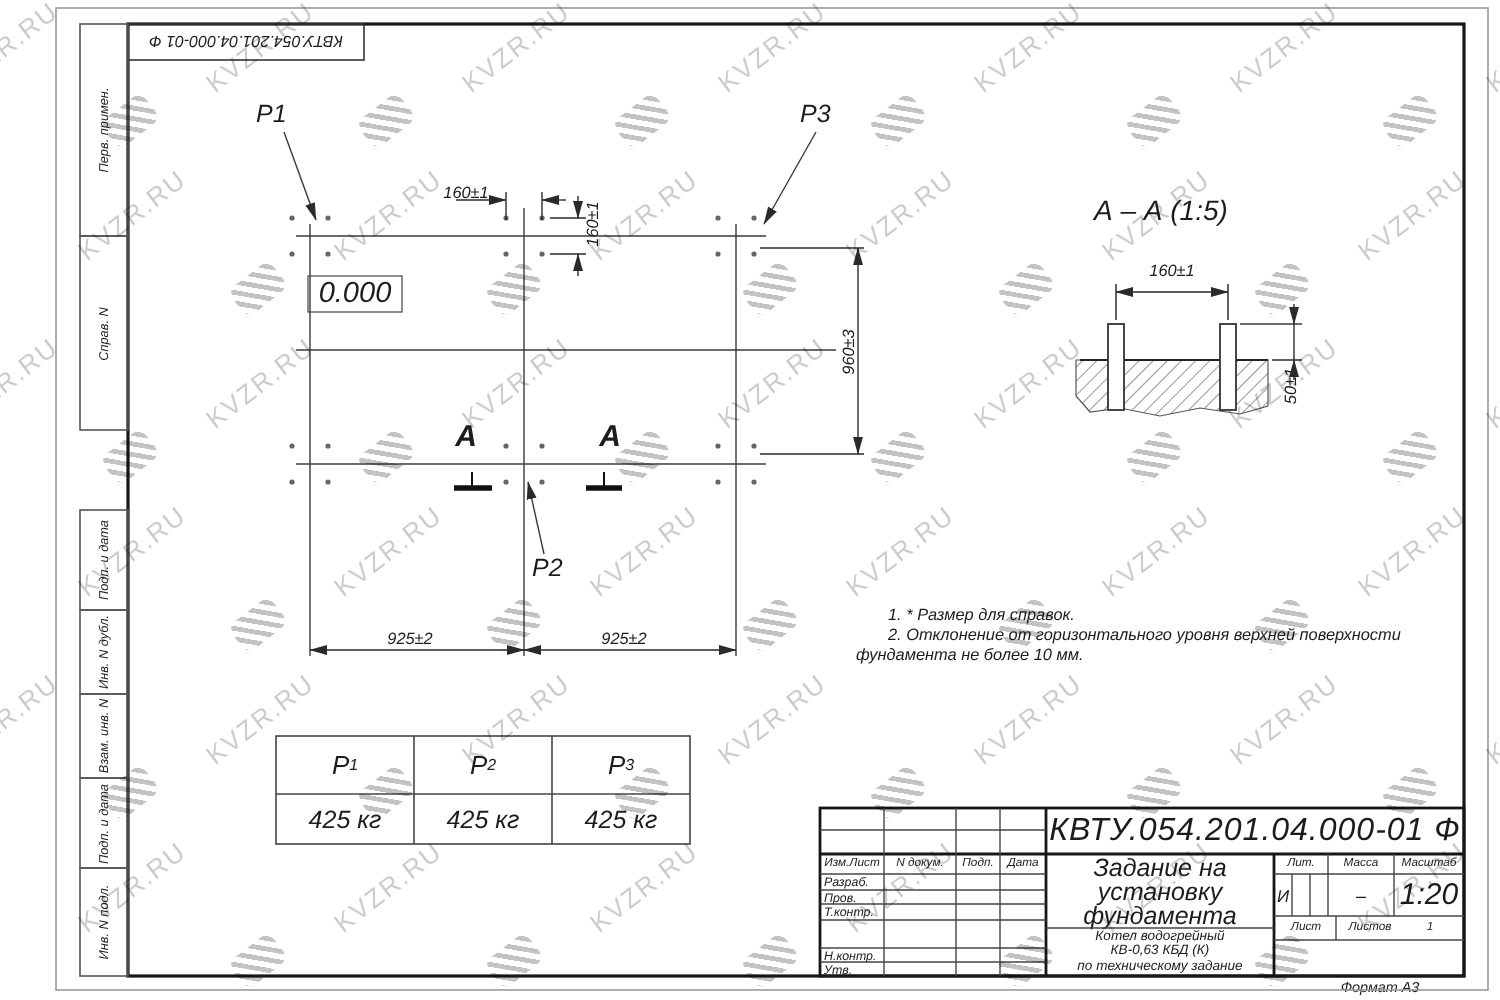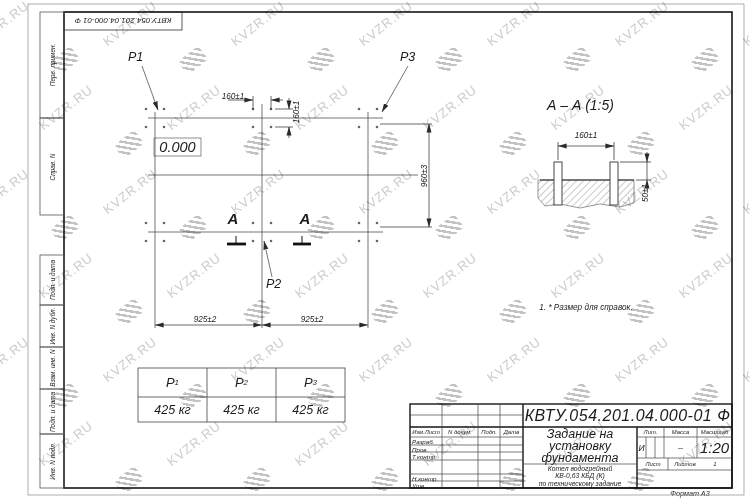--- a/index.html
+++ b/index.html
@@ -10,21 +10,21 @@
   .c{display:flex;align-items:center;justify-content:center;text-align:center;}
   .r90{transform:rotate(-90deg);}
   .r180{transform:rotate(180deg);}
   .dim{font-size:8.2px;}
   .stamp-label{font-size:6.4px;}
   #watermarks{position:absolute;inset:0;mix-blend-mode:multiply;opacity:.85;pointer-events:none;z-index:6;overflow:hidden;}
   .wm-text{position:absolute;transform:rotate(-38deg);font-size:13px;letter-spacing:1px;color:#c3c3c3;font-style:normal;}
   .wm-logo{position:absolute;width:26px;height:17px;border-radius:5px;transform:rotate(-38deg);
            background:repeating-linear-gradient(48deg,#b9b9b9 0 2.4px,transparent 2.4px 5.2px);}
   .notes-block{font-size:8.2px;line-height:9.8px;font-style:italic;color:#1c1c1c;}
-  .notes-block p{margin:0;text-indent:16px;text-align:center;}
+  .notes-block p{margin:0;text-indent:16px;}
   .tb-small{font-size:5.9px;}
   .tb-row{font-size:6.2px;}
   .logo-tag{font-size:5px;line-height:5.6px;font-weight:bold;font-style:normal;color:#111;}
   .logo-name{font-size:15px;font-weight:bold;font-style:normal;letter-spacing:.5px;color:#0d0d0d;}
 </style>
 </head>
 <body>
 
 <div id="page">
 
@@ -203,20 +203,21 @@
   <div class="abs c t" style="left:276px;top:368px;width:69px;height:29px;font-size:13px;">
     <span>P</span>
       <sub style="font-size:8px;">3</sub>
   </div>
   <div class="abs c t" style="left:138px;top:397px;width:69px;height:25px;font-size:12.5px;">425 кг</div>
   <div class="abs c t" style="left:207px;top:397px;width:69px;height:25px;font-size:12.5px;">425 кг</div>
   <div class="abs c t" style="left:276px;top:397px;width:69px;height:25px;font-size:12.5px;">425 кг</div>
 
   <div class="abs notes-block" style="left:428px;top:303px;width:300px;">
     <p>1. * Размер для справок.</p>
+    <p>2. Отклонение от горизонтального уровня верхней поверхности фундамента не более 10 мм.</p>
   </div>
 
   <div class="abs c t" style="left:523px;top:404px;width:209px;height:23px;font-size:16px;letter-spacing:.5px;">КВТУ.054.201.04.000-01 Ф</div>
 
   <div class="abs c t tb-small" style="left:410px;top:427px;width:32px;height:10px;">Изм.Лист</div>
   <div class="abs c t tb-small" style="left:442px;top:427px;width:36px;height:10px;">N докум.</div>
   <div class="abs c t tb-small" style="left:478px;top:427px;width:22px;height:10px;">Подп.</div>
   <div class="abs c t tb-small" style="left:500px;top:427px;width:23px;height:10px;">Дата</div>
 
   <div class="abs t tb-row" style="left:412px;top:437.5px;">Разраб.</div>

